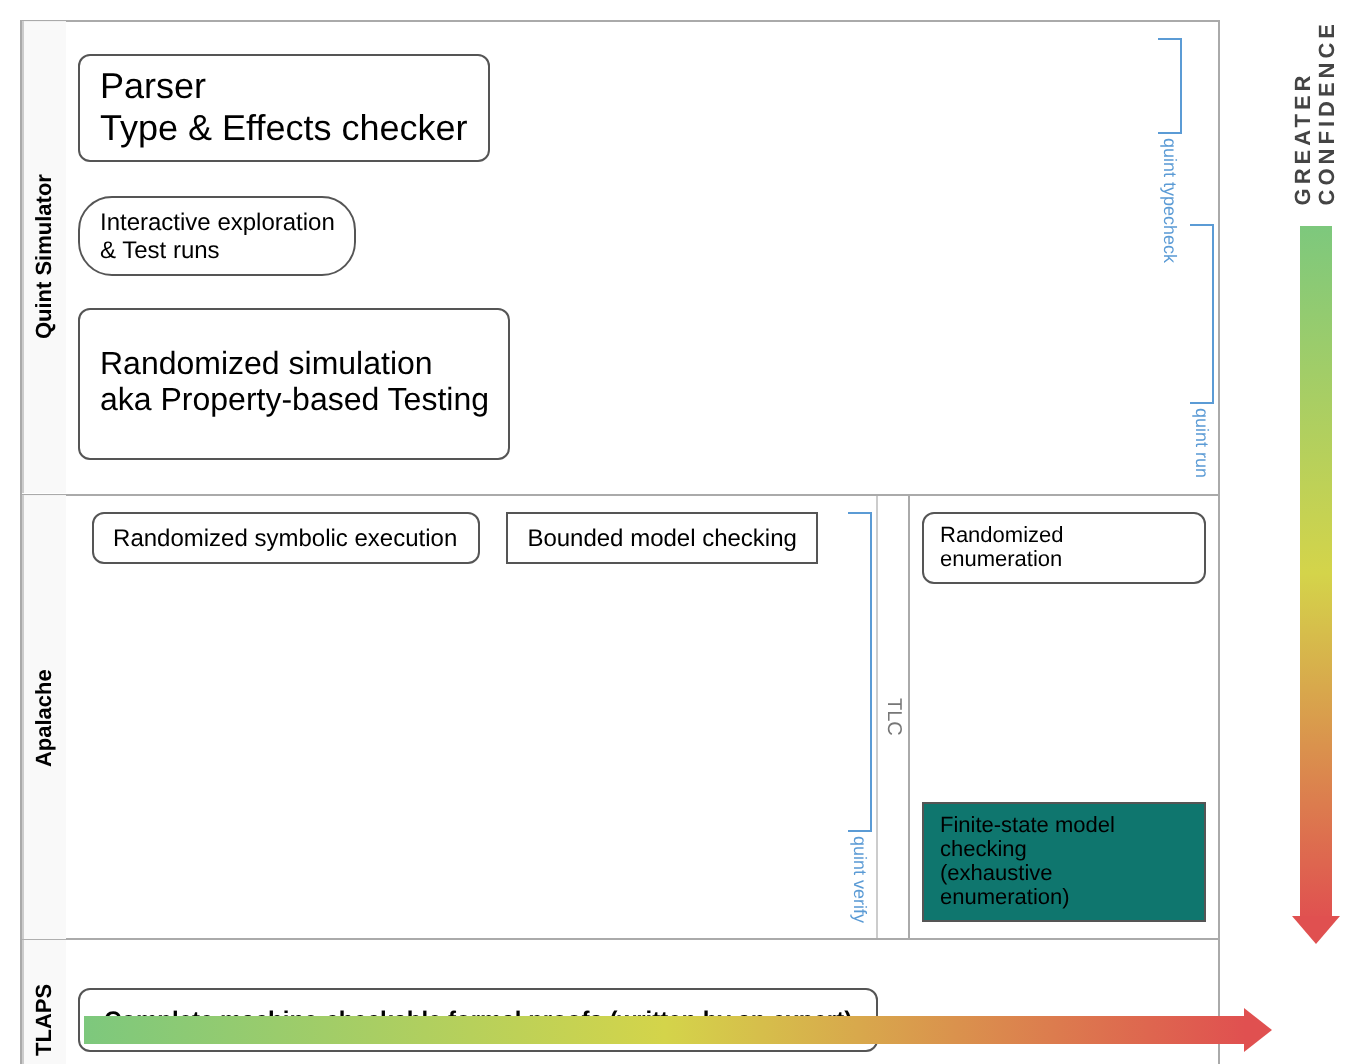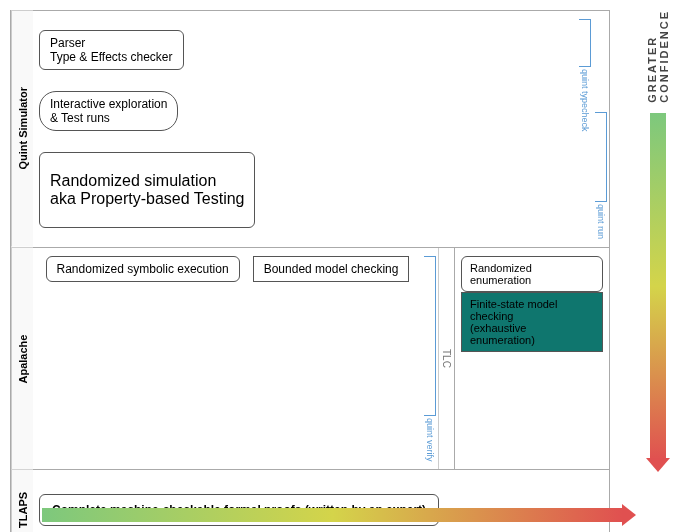--- a/index.html
+++ b/index.html
@@ -18,21 +18,21 @@
 
 <div style="position:absolute; top:10px; left:10px; width:600px; bottom:55px; display:flex; flex-direction:column; gap:0;">
 
   <div style="display:flex; flex-direction:row; border:1.5px solid #aaa; flex:0 0 170px;">
 
     <div style="writing-mode:vertical-rl; transform:rotate(180deg); font-size:11px; font-weight:bold; display:flex; align-items:center; justify-content:center; padding:4px 3px; min-width:22px; background:#f9f9f9; border-right:1px solid #ccc;">
       <span>Quint Simulator</span>
     </div>
 
     <div style="flex:1; padding:8px 6px; display:flex; flex-direction:column; justify-content:space-around;">
-      <div style="border:1.5px solid #555; border-radius:6px; padding:5px 10px; font-size:12px; background:#fff; align-self:flex-start;">
+      <div style="border:1.5px solid #555; border-radius:6px; padding:5px 10px; font-size:18px; background:#fff; align-self:flex-start;">
         Parser<br>Type &amp; Effects checker
       </div>
       <div style="border:1.5px solid #555; border-radius:17px; padding:5px 10px; font-size:12px; background:#fff; align-self:flex-start;">
         Interactive exploration<br>&amp; Test runs
       </div>
       <div style="border:1.5px solid #555; border-radius:6px; padding:19px 10px; font-size:16px; background:#fff; align-self:flex-start;">
         Randomized simulation<br>aka Property-based Testing
       </div>
     </div>
 
@@ -63,21 +63,21 @@
       </div>
     </div>
 
     <div style="display:flex; flex-direction:column; min-width:16px; align-items:center; justify-content:center; padding:8px 0;">
       <div style="width:12px; height:160px; border-top:1.5px solid #5b9bd5; border-right:1.5px solid #5b9bd5; border-bottom:1.5px solid #5b9bd5; margin-bottom:2px;"></div>
       <div style="writing-mode:vertical-rl; font-size:9px; color:#5b9bd5; white-space:nowrap;">quint verify</div>
     </div>
 
     <div style="writing-mode:vertical-rl; font-size:10px; color:#777; display:flex; align-items:center; justify-content:center; min-width:16px; border-left:1px solid #ccc;">TLC</div>
 
-    <div style="width:155px; padding:8px 6px; display:flex; flex-direction:column; justify-content:flex-start; border-left:1px solid #aaa;">
+    <div style="width:155px; padding:8px 6px; display:flex; flex-direction:column; justify-content:space-between; border-left:1px solid #aaa;">
       <div style="border:1.5px solid #555; border-radius:6px; padding:5px 8px; font-size:11px; background:#fff;">
         Randomized<br>enumeration
       </div>
       <div style="border:1.5px solid #555; border-radius:0; padding:5px 8px; font-size:11px; background:#0f766e;">
         Finite-state model<br>checking<br>(exhaustive<br>enumeration)
       </div>
     </div>
 
   </div>
 

